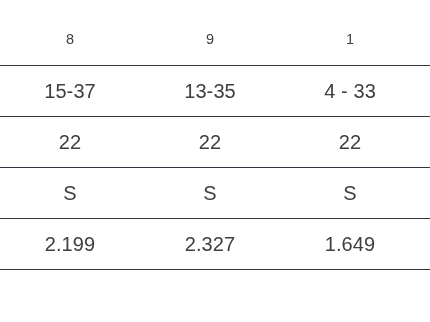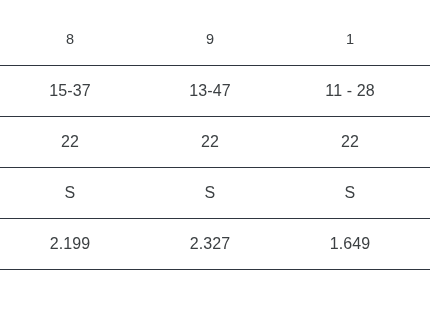--- a/index.html
+++ b/index.html
@@ -41,21 +41,21 @@
   .spec-table col.c-data  { width: 128px; }
 
   .spec-table tr {
     height: 51px;
   }
 
   .spec-table td {
     padding: 0;
     text-align: center;
     vertical-align: middle;
-    font-size: 16px;
+    font-size: 20px;
     line-height: 1.2;
     letter-spacing: 0.1px;
     color: #3c4043;
     border: 0;
     border-bottom: 1.6px solid #2f3640;
     white-space: nowrap;
   }
 
   
   .spec-table tr.row-head td {
@@ -79,22 +79,22 @@
     </colgroup>
     <tbody>
       <tr class="row-head">
         <td>8</td>
         <td>9</td>
         <td>1</td>
         <td>11</td>
       </tr>
       <tr>
         <td>15-37</td>
-        <td>13-47</td>
-        <td>11 - 28</td>
+        <td>13-35</td>
+        <td>4 - 33</td>
         <td>10 - 31</td>
       </tr>
       <tr>
         <td>22</td>
         <td>22</td>
         <td>22</td>
         <td>22</td>
       </tr>
       <tr>
         <td>S</td>

